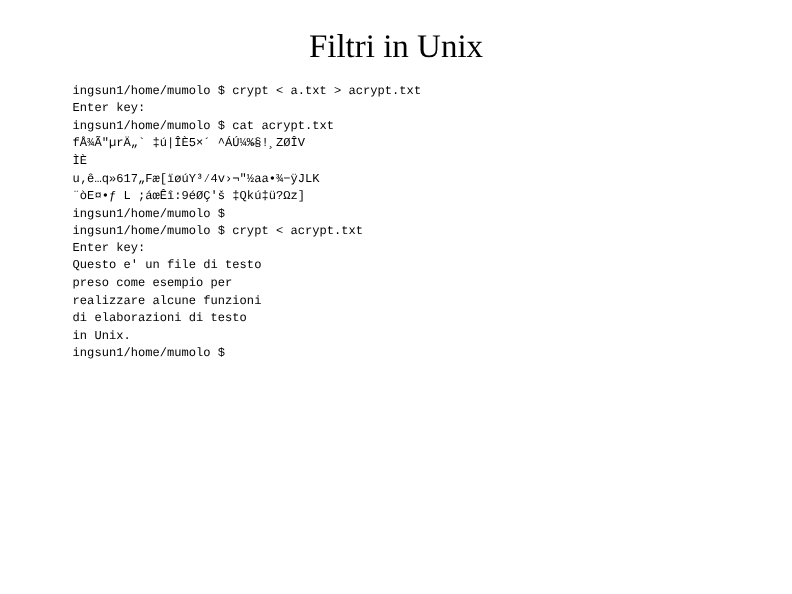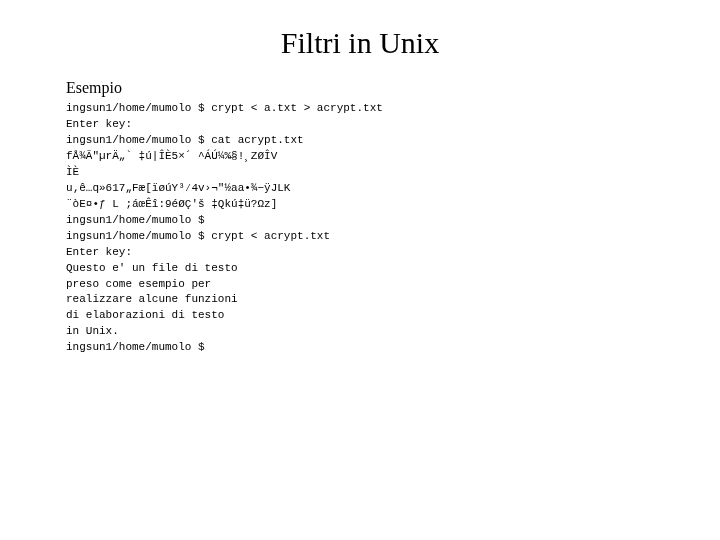--- a/index.html
+++ b/index.html
@@ -60,21 +60,20 @@
   }
 </style>
 </head>
 <body>
 
 <div class="slide">
 
   <h1 class="title">Filtri in Unix</h1>
 
 
-  <div class="serif-line">Esempio</div>
 
   <pre class="block">ingsun1/home/mumolo $ crypt &lt; a.txt &gt; acrypt.txt
 Enter key:
 ingsun1/home/mumolo $ cat acrypt.txt
 fÅ¾Ã″µrÄ„` ‡ú|ÎÈ5×´ ^ÁÚ¼%̶§!¸ZØÎV
 ÌÈ
 u‚ê…q»617„Fæ[ïøúY³⁄4v›¬"½aa•¾−ÿJLK
 ¨òE¤•ƒ L ;áœÊî:9éØÇ'š ‡Qkú‡ü?Ωz]
 ingsun1/home/mumolo $
 ingsun1/home/mumolo $ crypt &lt; acrypt.txt

